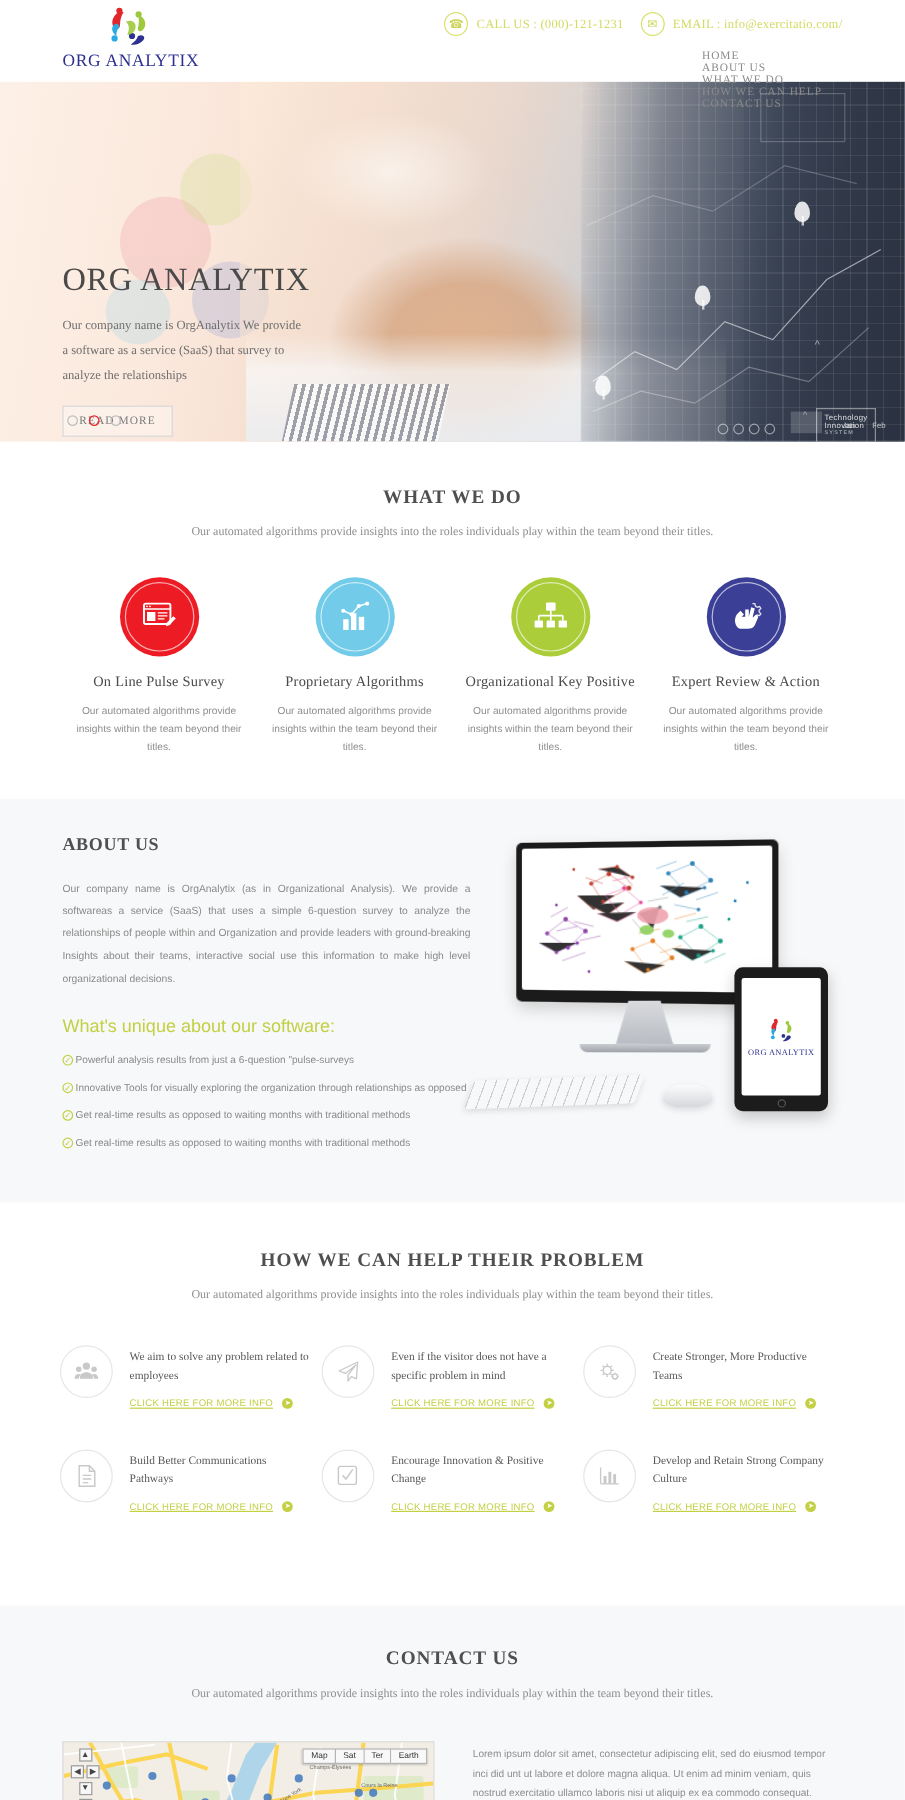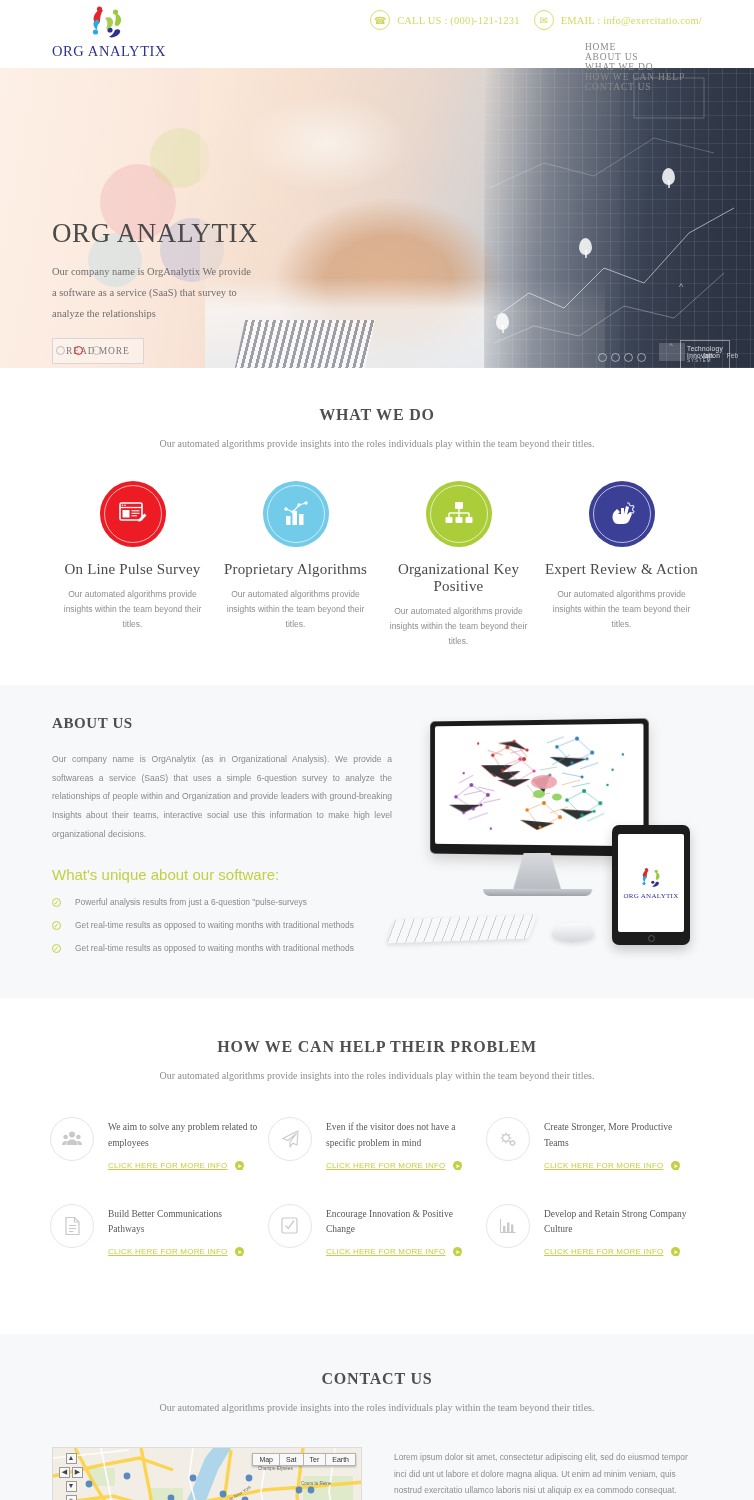--- a/index.html
+++ b/index.html
@@ -160,21 +160,21 @@
   .wwd-circle {
     width: 66px; height: 66px; border-radius: 50%;
     margin: 0 auto; display: flex; align-items: center; justify-content: center;
     position: relative;
   }
   .wwd-circle:before {
     content: ""; position: absolute; inset: 4px;
     border: 1px solid rgba(255,255,255,0.65); border-radius: 50%;
   }
   .wwd-name {
-    margin-top: 14px; font-size: 15px; color: #4a4a4a; letter-spacing: 0.2px;
+    margin-top: 14px; font-size: 12px; color: #4a4a4a; letter-spacing: 0.2px;
   }
   .wwd-desc {
     margin-top: 9px; font-size: 8.5px; color: #8e8e8e; line-height: 1.75;
     font-family: "Liberation Sans", sans-serif;
     padding: 0 8px;
   }
 
   
   .about { background: #f7f8f9; padding: 30px 0 32px; position: relative; }
   .about-inner { display: flex; padding: 0 52px; }
@@ -183,21 +183,21 @@
   .about-para {
     margin-top: 18px; font-size: 8.6px; color: #8a8a8a; line-height: 2.2;
     font-family: "Liberation Sans", sans-serif; text-align: justify;
   }
   .about-unique {
     margin-top: 22px; font-size: 15px; color: #c3d044;
     font-family: "Liberation Sans", sans-serif;
   }
   .about-list { margin-top: 14px; list-style: none; }
   .about-list li {
-    display: flex; align-items: flex-start; gap: 14px;
+    display: flex; align-items: flex-start; gap: 2px;
     margin-bottom: 13px; font-size: 8.4px; color: #8a8a8a;
     font-family: "Liberation Sans", sans-serif;
   }
   .bullet {
     width: 9px; height: 9px; border-radius: 50%;
     border: 1px solid #c3d044; color: #c3d044;
     display: flex; align-items: center; justify-content: center;
     font-size: 7px; flex: none; margin-top: 1px;
   }
   .about-right { flex: 1; position: relative; height: 240px; }
@@ -489,20 +489,24 @@
   <div class="about">
     <div class="about-inner">
       <div class="about-left">
         <div class="about-title">ABOUT US</div>
         <div class="about-para">Our company name is OrgAnalytix (as in Organizational Analysis). We provide a softwareas a service (SaaS) that uses a simple 6-question survey to analyze the relationships of people within and Organization and provide leaders with ground-breaking Insights about their teams, interactive social use this information to make high level organizational decisions.</div>
         <div class="about-unique">What's unique about our software:</div>
         <ul class="about-list">
           <li>
             <span class="bullet">✓</span>
             <span>Powerful analysis results from just a 6-question "pulse-surveys</span>
+          </li>
+          <li>
+            <span class="bullet">✓</span>
+            <span>Innovative Tools for visually exploring the organization through relationships as opposed</span>
           </li>
           <li>
             <span class="bullet">✓</span>
             <span>Get real-time results as opposed to waiting months with traditional methods</span>
           </li>
           <li>
             <span class="bullet">✓</span>
             <span>Get real-time results as opposed to waiting months with traditional methods</span>
           </li>
         </ul>

